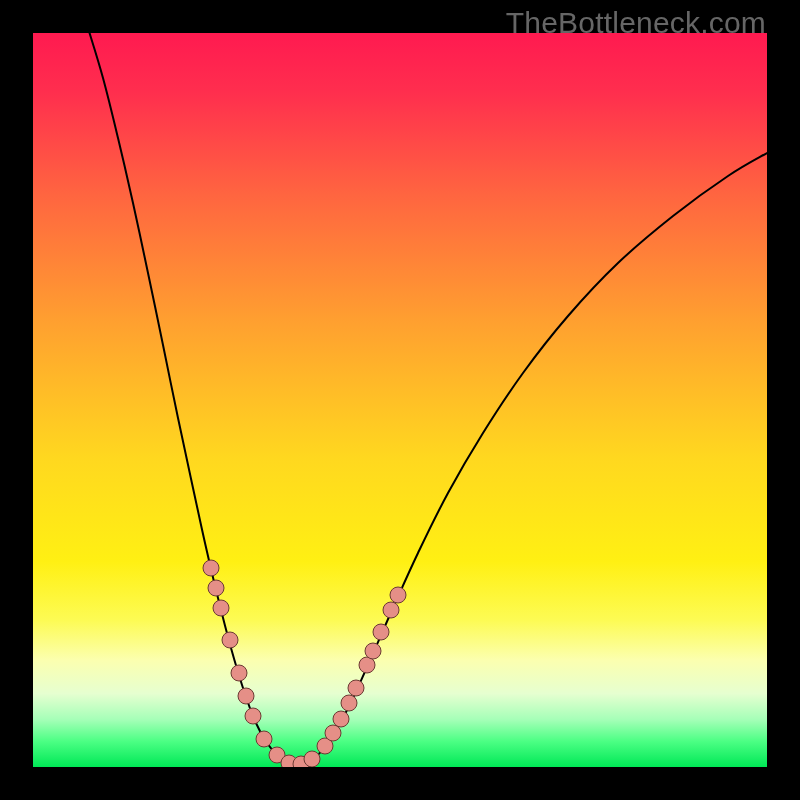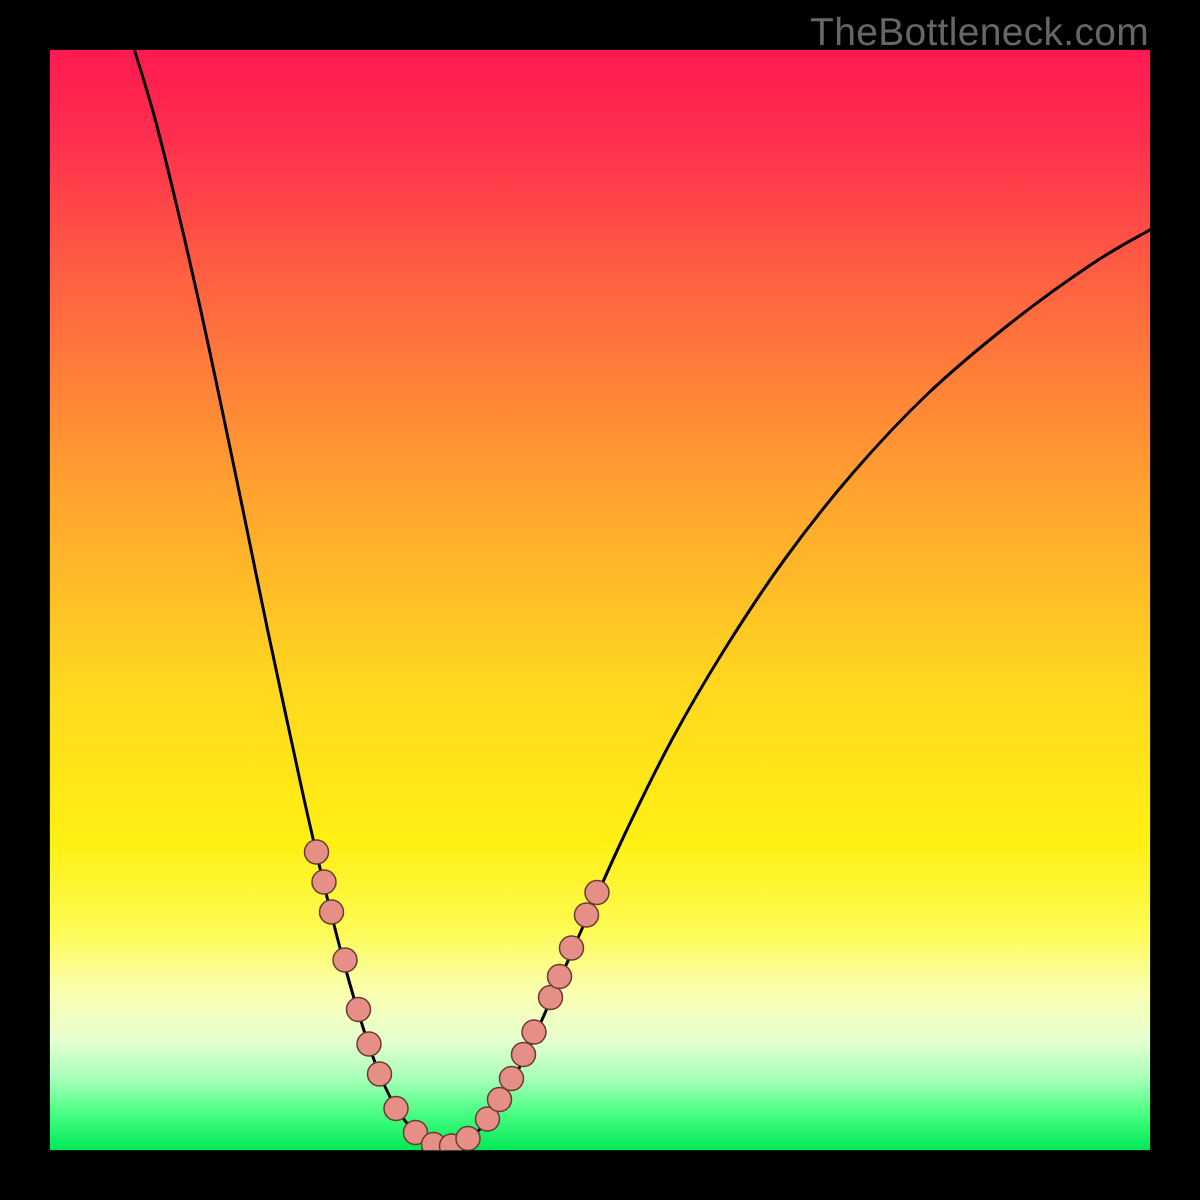--- a/index.html
+++ b/index.html
@@ -30,21 +30,21 @@
     left: 0;
     top: 0;
     width: 100%;
     height: 100%;
   }
   .watermark {
     position: absolute;
     right: 34px;
     top: 6px;
     color: #666;
-    font-size: 26px;
+    font-size: 30px;
     font-weight: 400;
     letter-spacing: 0.2px;
     user-select: none;
   }
   svg.curve {
     position: absolute;
     left: 0;
     top: 0;
     width: 100%;
     height: 100%;

